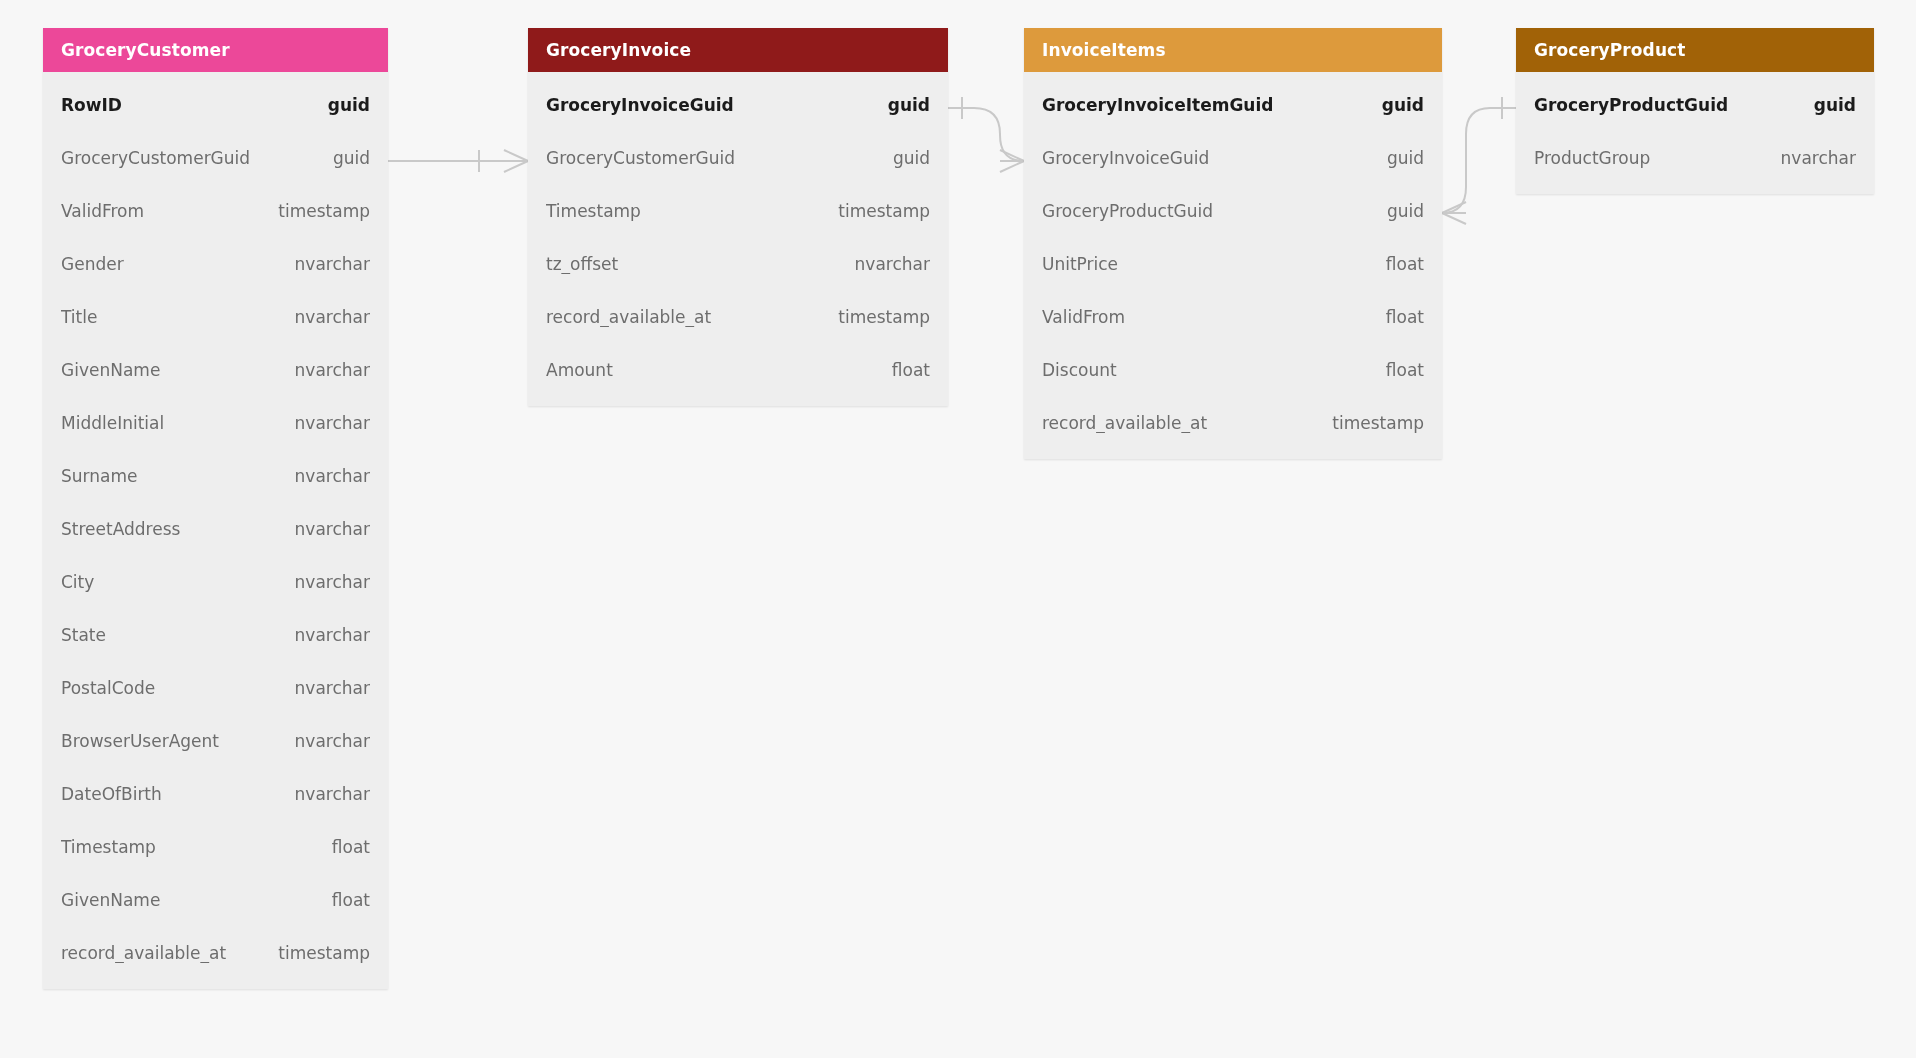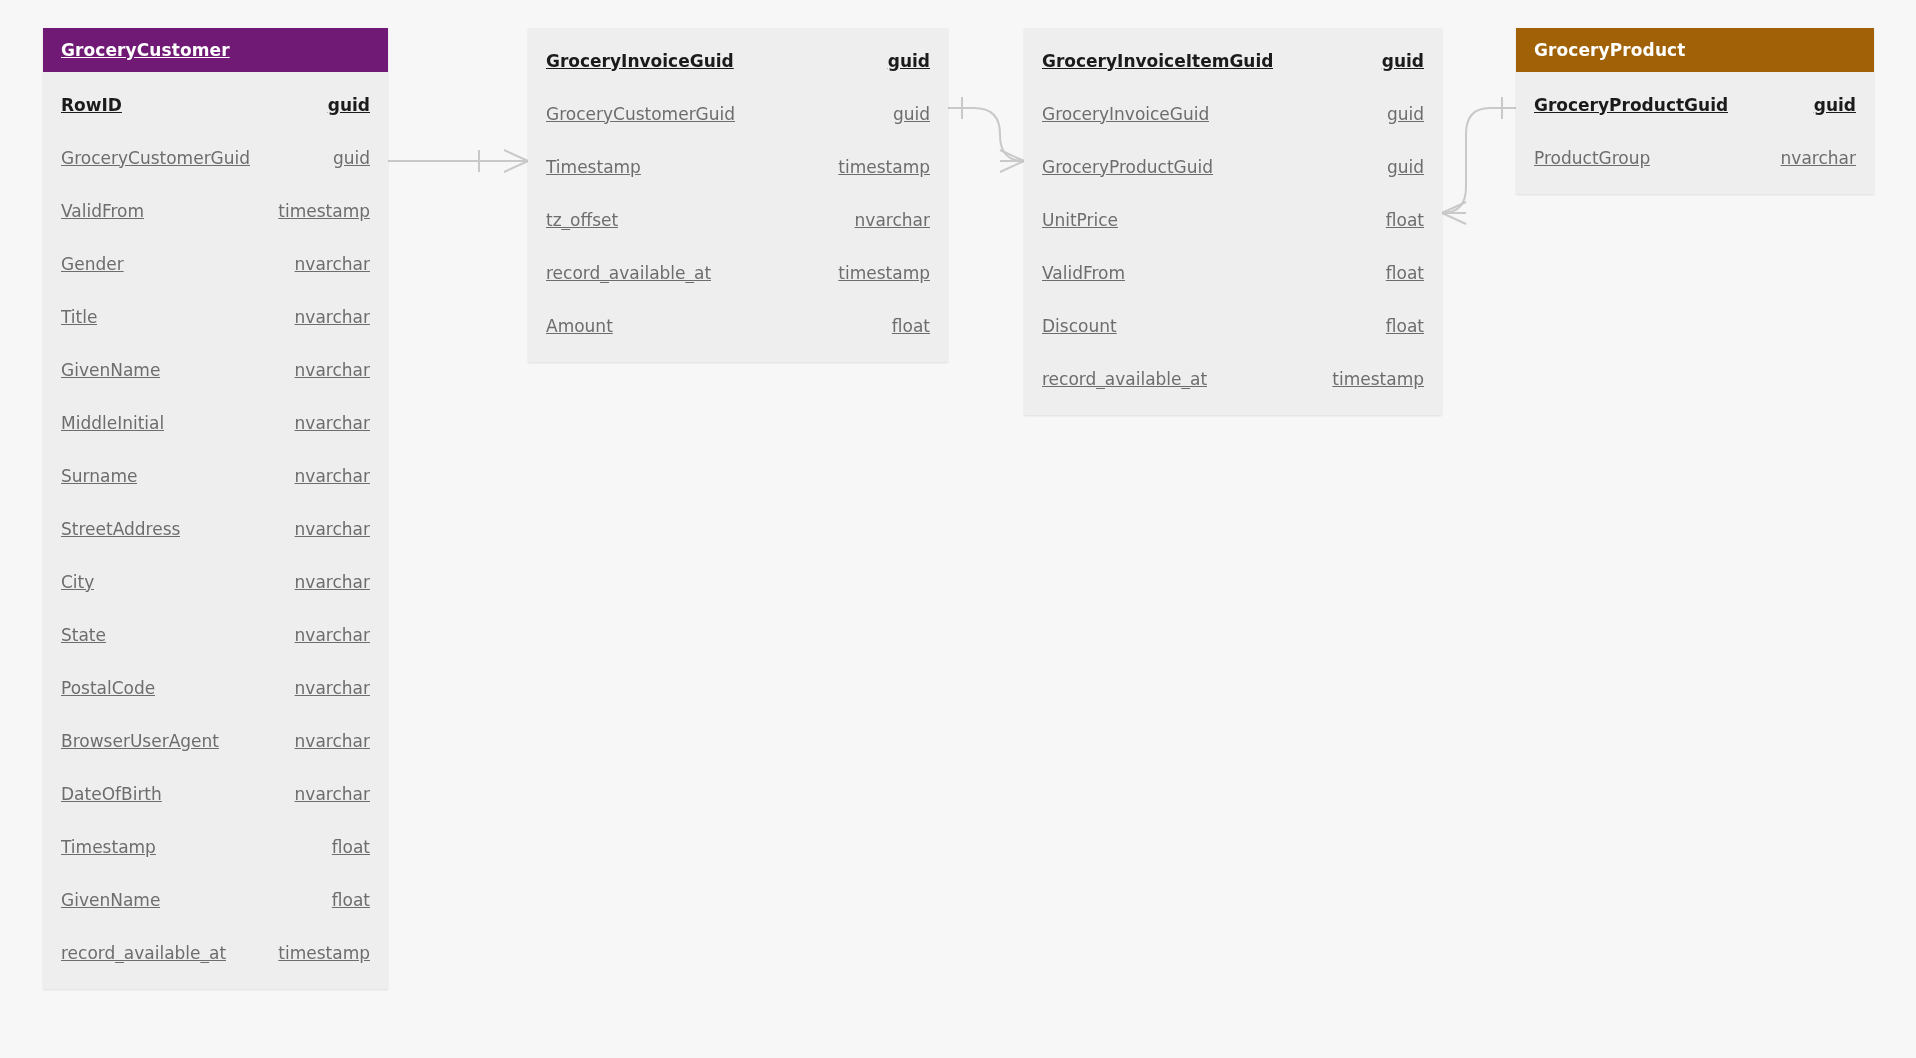--- a/index.html
+++ b/index.html
@@ -60,21 +60,20 @@
 
   .field-row {
     height: 53px;
     display: flex;
     align-items: center;
     justify-content: space-between;
     padding: 0 18px;
     font-size: 17px;
     color: #6d6d6d;
     white-space: nowrap;
-    text-decoration: underline;
   }
 
   .field-row.is-key {
     color: #1b1b1b;
     font-weight: bold;
   }
 
   .field-name {
     text-align: left;
     overflow: hidden;
@@ -119,21 +118,21 @@
       <g stroke="#c9c9c9" stroke-width="2" fill="none">
         <path d="M 1442 213 L 1466 202"></path>
         <path d="M 1442 213 L 1466 213"></path>
         <path d="M 1442 213 L 1466 224"></path>
       </g>
     </g>
   </svg>
 
   <div id="entity-layer">
       <div class="entity" style="left: 43px; top: 28px; width: 345px;">
-        <div class="entity-header" style="background: #701a75; text-decoration: underline;">
+        <div class="entity-header" style="background: #ec4899;">
           <span>GroceryCustomer</span>
         </div>
         <div class="entity-body">
           <div class="field-row is-key">
             <span class="field-name">RowID</span>
             <span class="field-type">guid</span>
           </div>
           <div class="field-row">
             <span class="field-name">GroceryCustomerGuid</span>
             <span class="field-type">guid</span>
@@ -194,20 +193,23 @@
             <span class="field-name">GivenName</span>
             <span class="field-type">float</span>
           </div>
           <div class="field-row">
             <span class="field-name">record_available_at</span>
             <span class="field-type">timestamp</span>
           </div>
         </div>
       </div>
       <div class="entity" style="left: 528px; top: 28px; width: 420px;">
+        <div class="entity-header" style="background: rgb(143, 26, 26);">
+          <span>GroceryInvoice</span>
+        </div>
         <div class="entity-body">
           <div class="field-row is-key">
             <span class="field-name">GroceryInvoiceGuid</span>
             <span class="field-type">guid</span>
           </div>
           <div class="field-row">
             <span class="field-name">GroceryCustomerGuid</span>
             <span class="field-type">guid</span>
           </div>
           <div class="field-row">
@@ -222,20 +224,23 @@
             <span class="field-name">record_available_at</span>
             <span class="field-type">timestamp</span>
           </div>
           <div class="field-row">
             <span class="field-name">Amount</span>
             <span class="field-type">float</span>
           </div>
         </div>
       </div>
       <div class="entity" style="left: 1024px; top: 28px; width: 418px;">
+        <div class="entity-header" style="background: rgb(221, 154, 60);">
+          <span>InvoiceItems</span>
+        </div>
         <div class="entity-body">
           <div class="field-row is-key">
             <span class="field-name">GroceryInvoiceItemGuid</span>
             <span class="field-type">guid</span>
           </div>
           <div class="field-row">
             <span class="field-name">GroceryInvoiceGuid</span>
             <span class="field-type">guid</span>
           </div>
           <div class="field-row">

